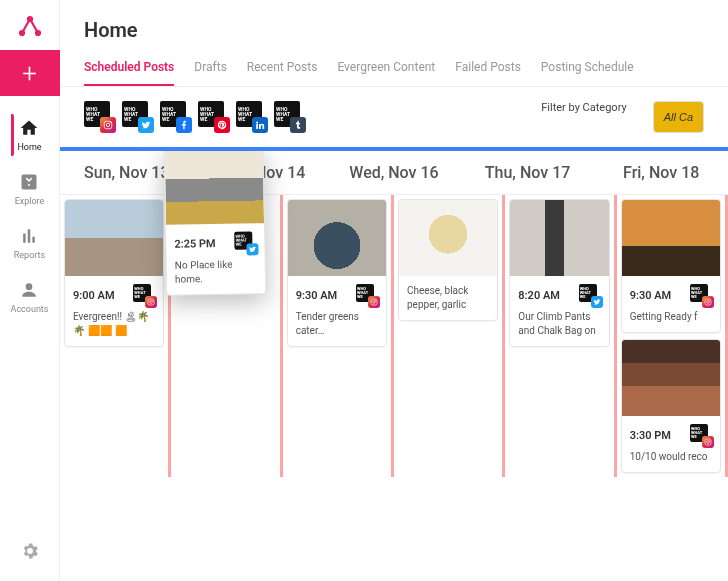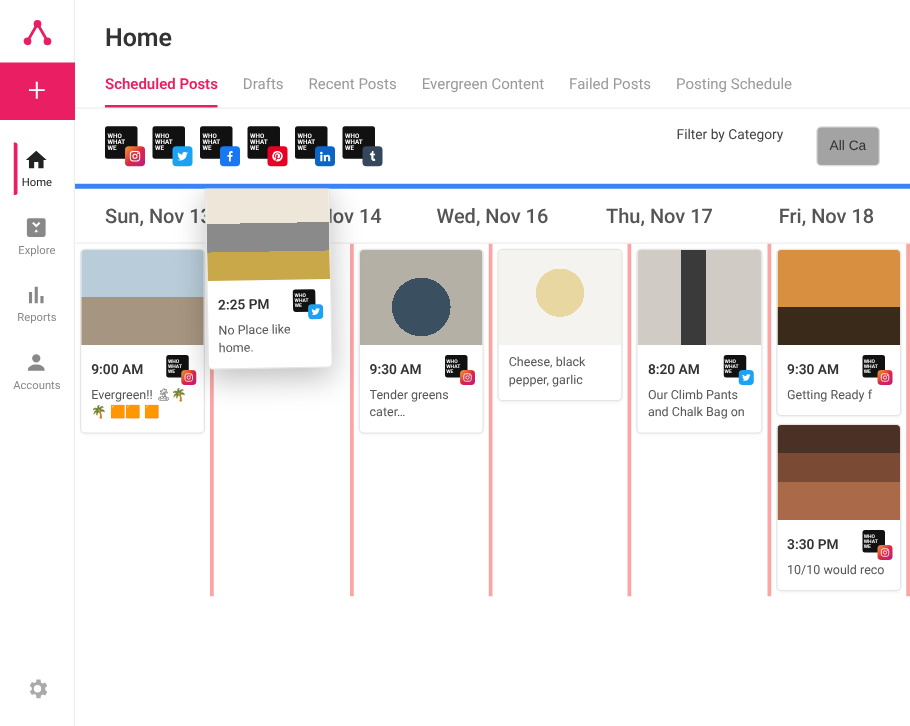--- a/index.html
+++ b/index.html
@@ -29,21 +29,21 @@
 .acct-main { width: 26px; height: 26px; background: #111; color: #fff; font-size: 5px; line-height: 5px; font-weight: 700; display: flex; flex-direction: column; justify-content: center; padding: 2px; border-radius: 2px; }
 .acct-badge { position: absolute; right: 0; bottom: 0; width: 16px; height: 16px; border-radius: 3px; display: flex; align-items: center; justify-content: center; }
 .acct-badge svg { width: 10px; height: 10px; fill: #fff; }
 .ig { background: linear-gradient(135deg,#f09433,#e6683c,#dc2743,#cc2366,#bc1888); }
 .tw { background: #1da1f2; }
 .fb { background: #1877f2; }
 .pin { background: #e60023; }
 .li { background: #0a66c2; }
 .tb { background: #36465d; }
 .filter-label { margin-left: auto; font-size: 11px; color: #444; }
-.filter-select { font-size: 11px; padding: 6px 10px; border: 1px solid #ddd; border-radius: 4px; background: #a3a3a3; color: #333; cursor: pointer; }
+.filter-select { font-size: 11px; padding: 6px 10px; border: 1px solid #ddd; border-radius: 4px; background: #eab308; color: #333; cursor: pointer; font-style: italic; }
 .calendar { flex: 1; overflow: auto; }
 .day-row { display: flex; border-bottom: 1px solid #eee; }
 .day-cell-head { flex: 1; min-width: 108px; text-align: center; font-size: 16px; color: #555; padding: 12px 4px; font-weight: 500; }
 .content-row { display: flex; }
 .day-col { flex: 1; min-width: 108px; border-right: 3px solid #fca5a5; padding: 4px; display: flex; flex-direction: column; gap: 6px; }
 .card { border: 1px solid #e5e5e5; border-radius: 4px; background: #fff; overflow: hidden; cursor: pointer; box-shadow: 0 1px 2px rgba(0,0,0,0.04); }
 .card.dragging { box-shadow: 0 8px 24px rgba(0,0,0,0.25); transform: translate(-10px, -52px) rotate(-1deg); z-index: 10; position: relative; }
 .thumb { width: 100%; height: 76px; background: #ccc; display: flex; align-items: center; justify-content: center; }
 .card-body { padding: 8px; }
 .card-head { display: flex; justify-content: space-between; align-items: center; margin-bottom: 4px; }

